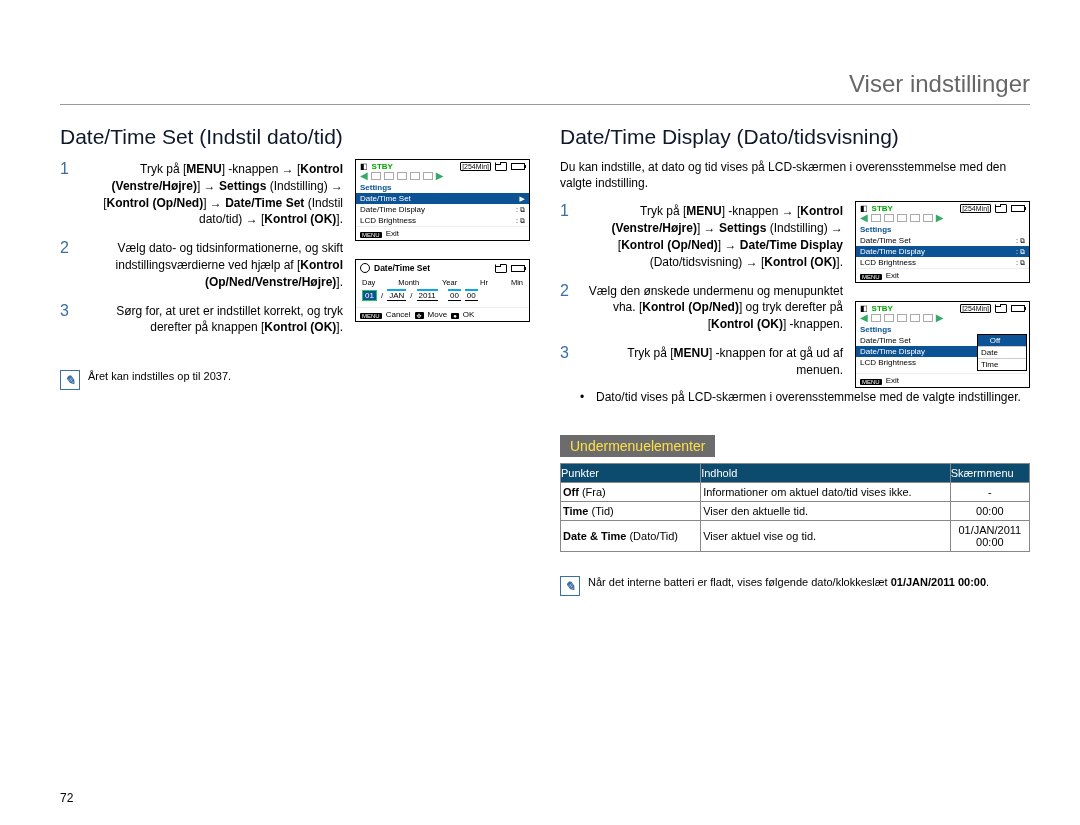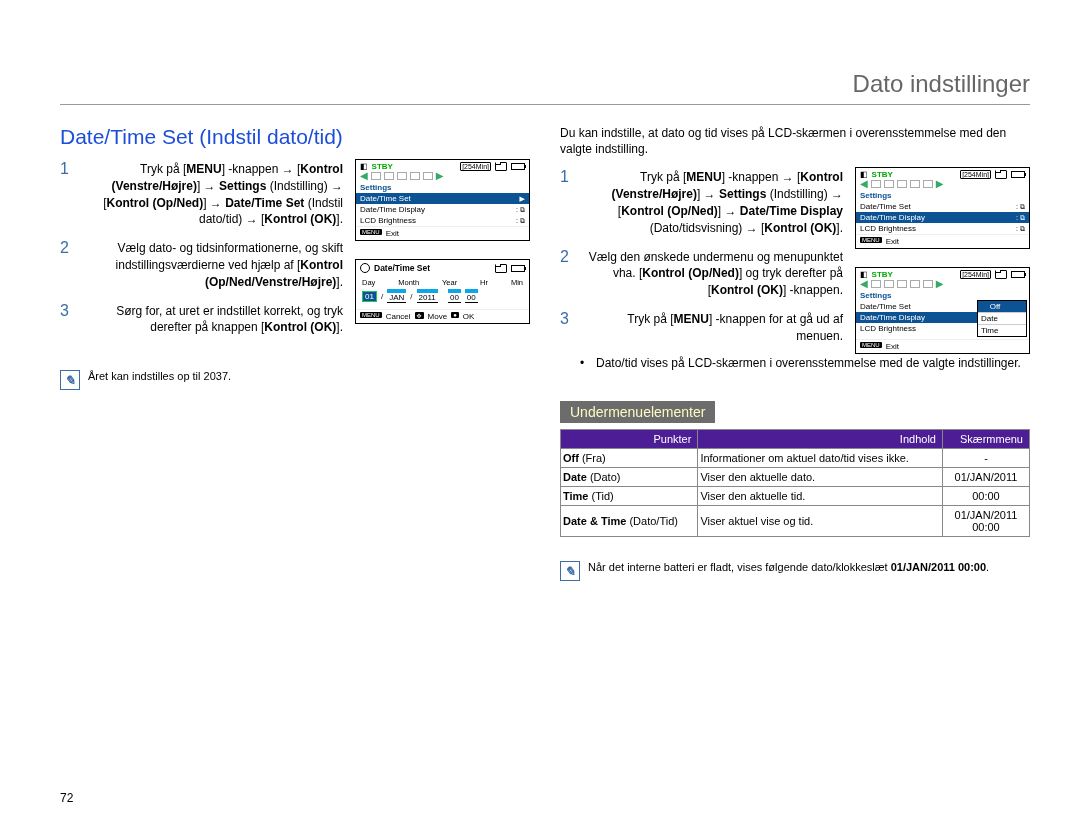--- a/index.html
+++ b/index.html
@@ -24,21 +24,21 @@
     border-bottom: 1px solid #999;
     padding-bottom: 6px;
     margin-bottom: 20px;
   }
   .columns {
     display: flex;
     gap: 30px;
   }
   .col { flex: 1; min-width: 0; }
   .col h2 {
-    color: #1d4ed8;
+    color: #0f172a;
     font-weight: 400;
     font-size: 21px;
     margin-bottom: 10px;
   }
   .intro {
     font-size: 12px;
     line-height: 1.35;
     margin-bottom: 10px;
   }
   .step-row {
@@ -92,33 +92,33 @@
   .mini-iconrow span.arrow { border:none; color:#3a6; font-size:10px; line-height:8px; width:auto; }
   .mini-row {
     display:flex; align-items:center; justify-content:space-between;
     padding: 1px 4px; font-size:8px;
   }
   .mini-row .label { flex:1; }
   .mini-row .val { font-size:7px; }
   .mini-row.hl { background:#0b5394; color:#fff; }
   .mini-row.settings { color:#0b5394; font-weight:bold; }
   .mini-footer {
-    display:flex; align-items:flex-start; gap:4px; padding:2px 4px; font-size:8px; border-top:1px solid #eee;
+    display:flex; align-items:flex-end; gap:4px; padding:2px 4px; font-size:8px; border-top:1px solid #eee;
   }
   .btnsq { background:#000; color:#fff; font-size:6px; padding:0 2px; border-radius:1px; }
 
   .mini-date {
     width:175px; border:1px solid #000; background:#fff; font-size:8px;
   }
   .mini-date .hdr { display:flex; align-items:center; gap:4px; padding:3px 4px; }
   .mini-date .hdr .gear { width:10px; height:10px; border:1px solid #000; border-radius:50%; }
   .mini-date .hdrtitle { font-weight:bold; font-size:8.5px; flex:1; }
   .mini-date .cols { display:flex; gap:6px; justify-content:space-between; padding: 2px 6px 0 6px; font-size:7.5px; }
   .mini-date .vals { display:flex; gap:4px; align-items:center; padding: 2px 6px 6px 6px; font-size:8px; }
-  .valbox { border-top:4px solid #0ea5e9; border-bottom:1px solid #000; padding:0 2px; }
+  .valbox { border-top:2px solid #0ea5e9; border-bottom:1px solid #000; padding:0 2px; }
   .valbox.sel { background:#0b5394; color:#fff; border:1px solid #22c55e; }
 
   .submenu {
     border:1px solid #000;
   }
   .submenu .sm-row { display:flex; align-items:center; font-size:8px; padding:1px 3px; border-bottom:1px solid #ccc;}
   .submenu .sm-row:last-child { border-bottom:none; }
   .submenu .sm-row.hl { background:#0b5394; color:#fff; }
   .submenu .check { color:#0b5394; font-weight:bold; margin-right:2px;}
 
@@ -127,44 +127,44 @@
     font-size:11px; margin-top:24px;
   }
   .note .note-icon {
     width:20px; height:20px; border:1px solid #3b6ea5; color:#3b6ea5;
     display:flex; align-items:center; justify-content:center;
     font-style:italic; font-weight:bold; font-size:13px;
     flex-shrink:0;
   }
 
   .sub-heading {
-    background:#6c6c6c; color:#fef9c3; display:inline-block;
+    background:#6c6c6c; color:#fde047; display:inline-block;
     padding:3px 10px; font-size:14px; margin: 20px 0 6px 0;
     font-weight: normal;
   }
   table.items {
     width:100%; border-collapse:collapse; font-size:11px;
   }
   table.items th {
-    background:#4c1d95; color:#fff; font-weight:normal;
-    border:1px solid #888; padding:3px 6px; text-align:right;
+    background:#0c4a6e; color:#fff; font-weight:normal;
+    border:1px solid #888; padding:3px 0; text-align:left;
   }
   table.items td {
     border:1px solid #888; padding:3px 2px; vertical-align:middle;
   }
   table.items td.center { text-align:center; }
   .page-number {
     position:absolute; bottom:20px; left:60px; font-size:12px;text-align:center;
   }
 </style>
 </head>
 <body>
 
 <div class="page">
-  <div class="header-title">Dato indstillinger</div>
+  <div class="header-title">Viser indstillinger</div>
 
   <div class="columns">
 
     <div class="col">
       <h2>Date/Time Set (Indstil dato/tid)</h2>
 
       <div class="left-body">
         <div class="left-steps">
           <div class="step-row">
             <div class="step-num">1</div>
@@ -254,20 +254,21 @@
         </div>
       </div>
 
       <div class="note">
         <div class="note-icon">✎</div>
         <div>Året kan indstilles op til 2037.</div>
       </div>
     </div>
 
     <div class="col">
+      <h2>Date/Time Display (Dato/tidsvisning)</h2>
       <p class="intro">Du kan indstille, at dato og tid vises på LCD-skærmen i overensstemmelse med den valgte indstilling.</p>
 
       <div class="right-body">
         <div class="right-steps">
           <div class="step-row">
             <div class="step-num">1</div>
             <div class="step-text">Tryk på [<b>MENU</b>] -knappen → [<b>Kontrol (Venstre/Højre)</b>] → <b>Settings</b> (Indstilling) → [<b>Kontrol (Op/Ned)</b>] → <b>Date/Time Display</b> (Dato/tidsvisning) → [<b>Kontrol (OK)</b>].</div>
           </div>
           <div class="step-row">
             <div class="step-num">2</div>
@@ -389,25 +390,20 @@
             <th>Skærmmenu</th>
           </tr>
         </thead>
         <tbody>
           <tr>
             <td><b>Off</b> (Fra)</td>
             <td>Informationer om aktuel dato/tid vises ikke.</td>
             <td class="center">-</td>
           </tr>
           <tr>
-            <td><b>Date</b> (Dato)</td>
-            <td>Viser den aktuelle dato.</td>
-            <td class="center">01/JAN/2011</td>
-          </tr>
-          <tr>
             <td><b>Time</b> (Tid)</td>
             <td>Viser den aktuelle tid.</td>
             <td class="center">00:00</td>
           </tr>
           <tr>
             <td><b>Date &amp; Time</b> (Dato/Tid)</td>
             <td>Viser aktuel vise og tid.</td>
             <td class="center">01/JAN/2011<br>00:00</td>
           </tr>
         </tbody>

